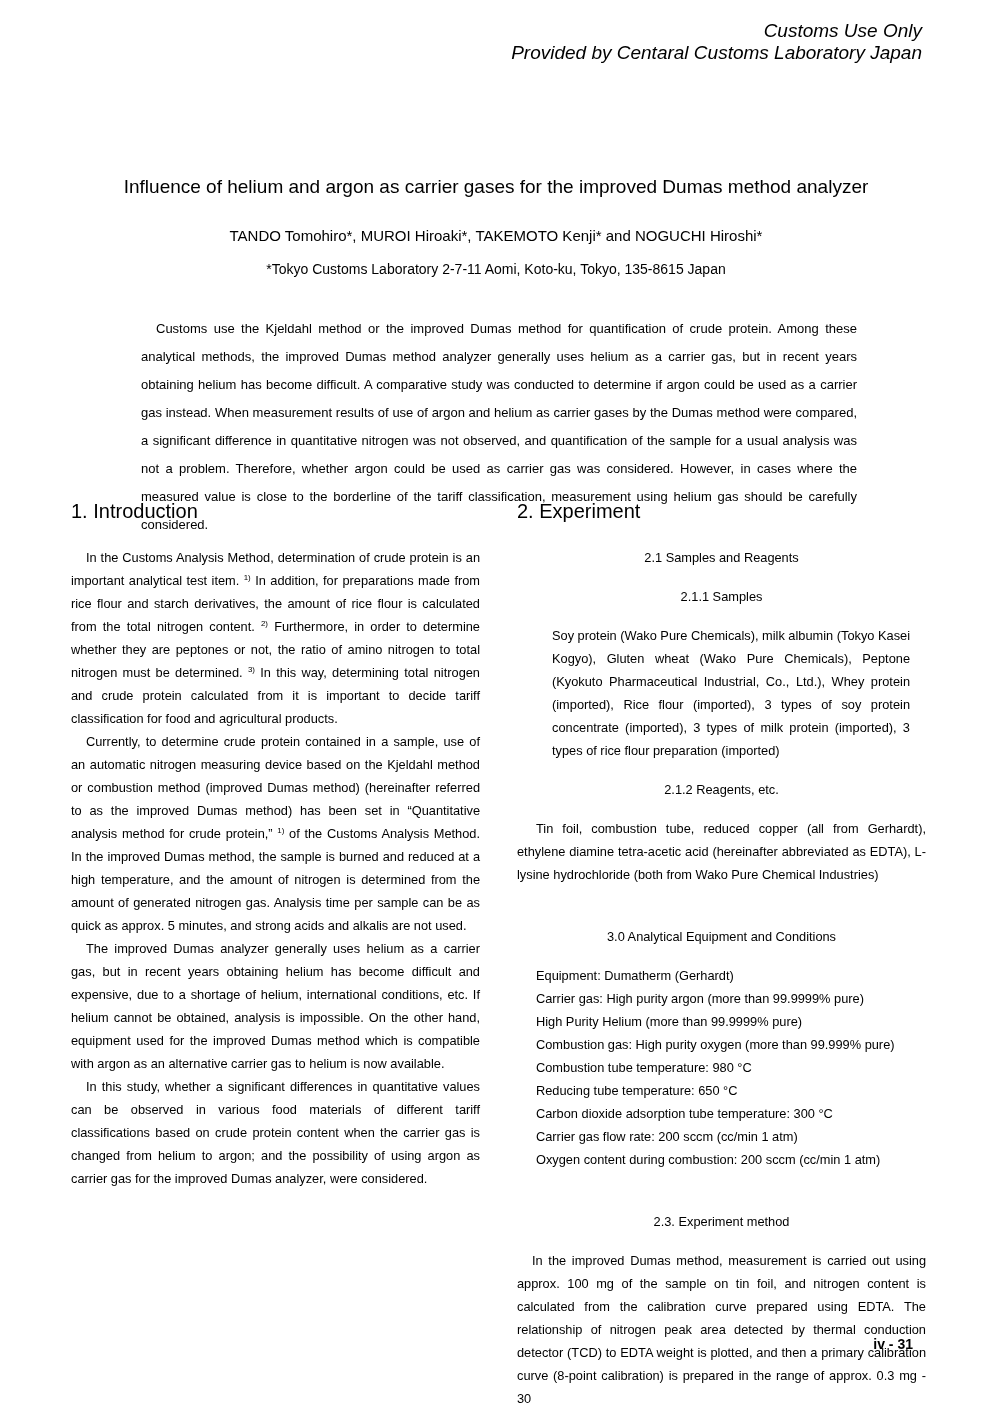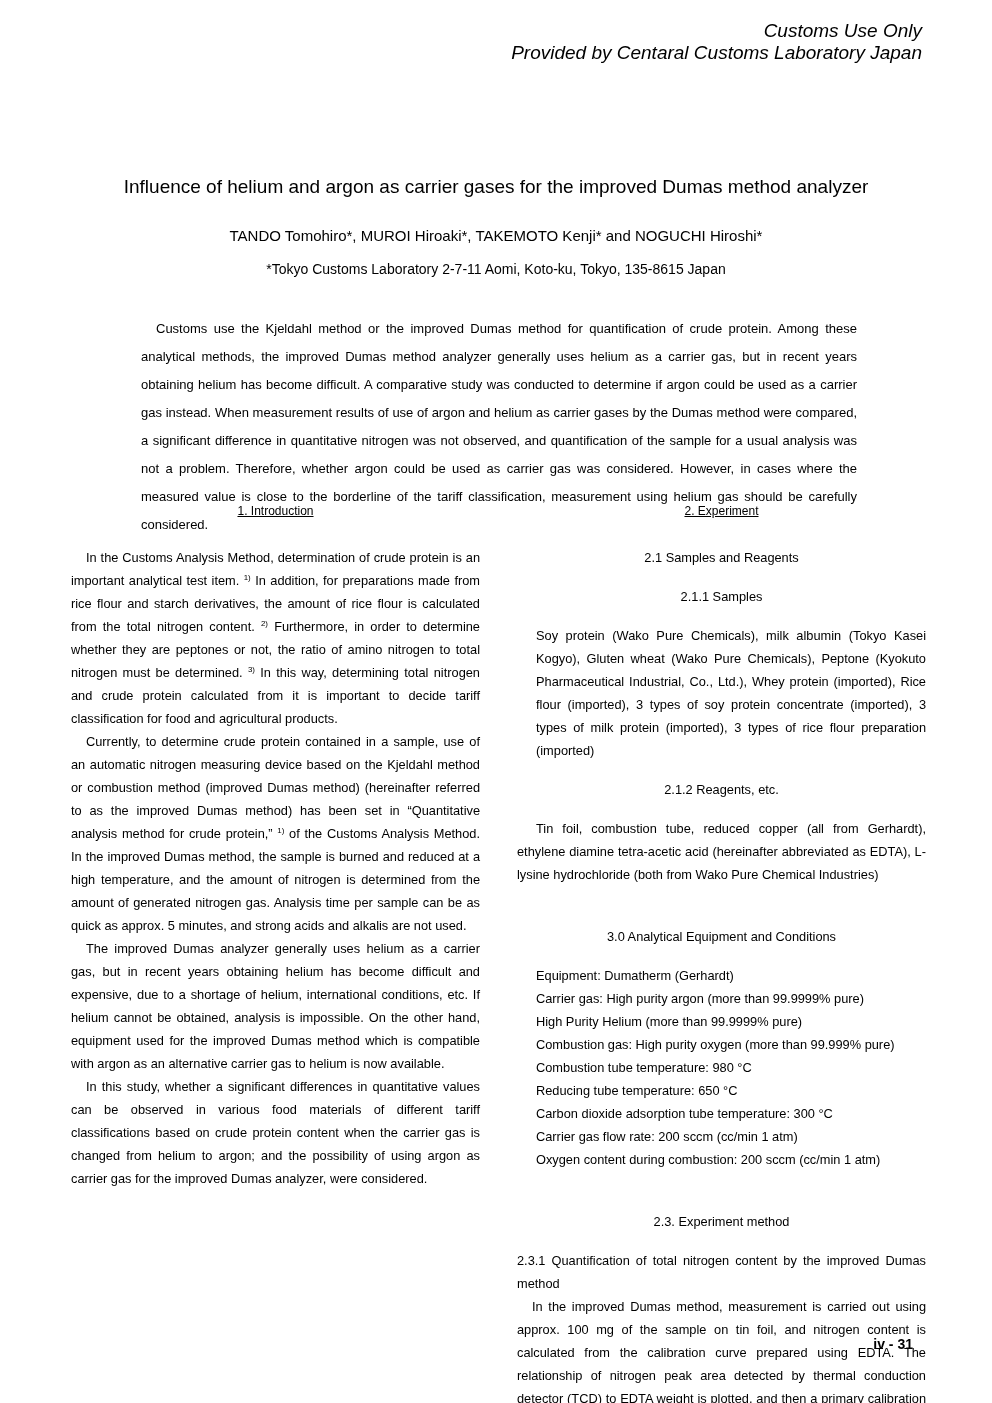--- a/index.html
+++ b/index.html
@@ -25,26 +25,26 @@
     position: absolute; top: 315px; left: 141px; width: 716px;
     font-size: 13px; line-height: 28px;
     text-align: justify; text-indent: 15px;
   }
   .columns {
     position: absolute; top: 500px; left: 71px; width: 855px;
     display: flex; gap: 37px;
   }
   .col { width: 409px; font-size: 12.8px; line-height: 23px; }
   .col-heading {
-    text-align: center; font-size: 12px;
-    margin: 0 0 23px 0; font-weight: normal; text-decoration: underline;
+    text-align: left; font-size: 20px;
+    margin: 0 0 23px 0; font-weight: normal;
   }
   .para { text-align: justify; text-indent: 15px; margin: 0; }
   .subheading { margin: 16px; text-align: center; }
-  .samples-para { margin: 0; padding-left: 19px; text-align: justify; }
+  .samples-para { margin: 16px; padding-left: 19px; text-align: justify; }
   .reagents-para { margin: 0; text-indent: 19px; text-align: justify; }
   .equip-list { padding-left: 19px; }
   .equip-list > div { white-space: nowrap; }
   .gap-line { height: 23px; }
   .s231-heading { margin: 0; text-align: justify; }
   .method-para { margin: 0; text-align: justify; text-indent: 15px; }
   sup { font-size: 0.62em; line-height: 0; vertical-align: super; }
   .footer {
     position: absolute; top: 1336px; left: 0; width: 913px;
     text-align: right; font-size: 14px; font-weight: bold;
@@ -91,19 +91,18 @@
         <div>High Purity Helium (more than 99.9999% pure)</div>
         <div>Combustion gas: High purity oxygen (more than 99.999% pure)</div>
         <div>Combustion tube temperature: 980 °C</div>
         <div>Reducing tube temperature: 650 °C</div>
         <div>Carbon dioxide adsorption tube temperature: 300 °C</div>
         <div>Carrier gas flow rate: 200 sccm (cc/min 1 atm)</div>
         <div>Oxygen content during combustion: 200 sccm (cc/min 1 atm)</div>
       </div>
     <div class="gap-line"></div>
     <p class="subheading">2.3. Experiment method</p>
-    <p class="s231-heading">2.3.1 Quantification of total nitrogen content by the improved Dumas method</p>
     <p class="method-para">In the improved Dumas method, measurement is carried out using approx. 100 mg of the sample on tin foil, and nitrogen content is calculated from the calibration curve prepared using EDTA. The relationship of nitrogen peak area detected by thermal conduction detector (TCD) to EDTA weight is plotted, and then a primary calibration curve (8-point calibration) is prepared in the range of approx. 0.3 mg - 30</p>
   </div>
 
 </div>
 
 <div class="footer">iv - 31</div>
 
 </body></html>

